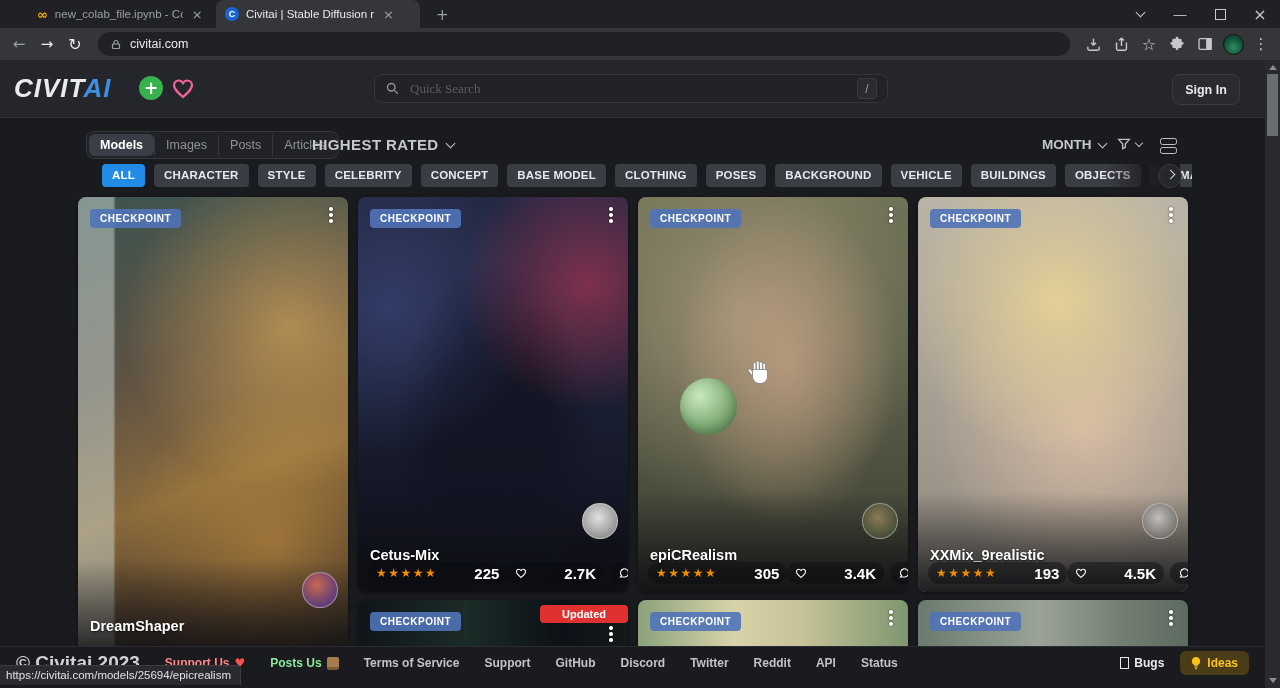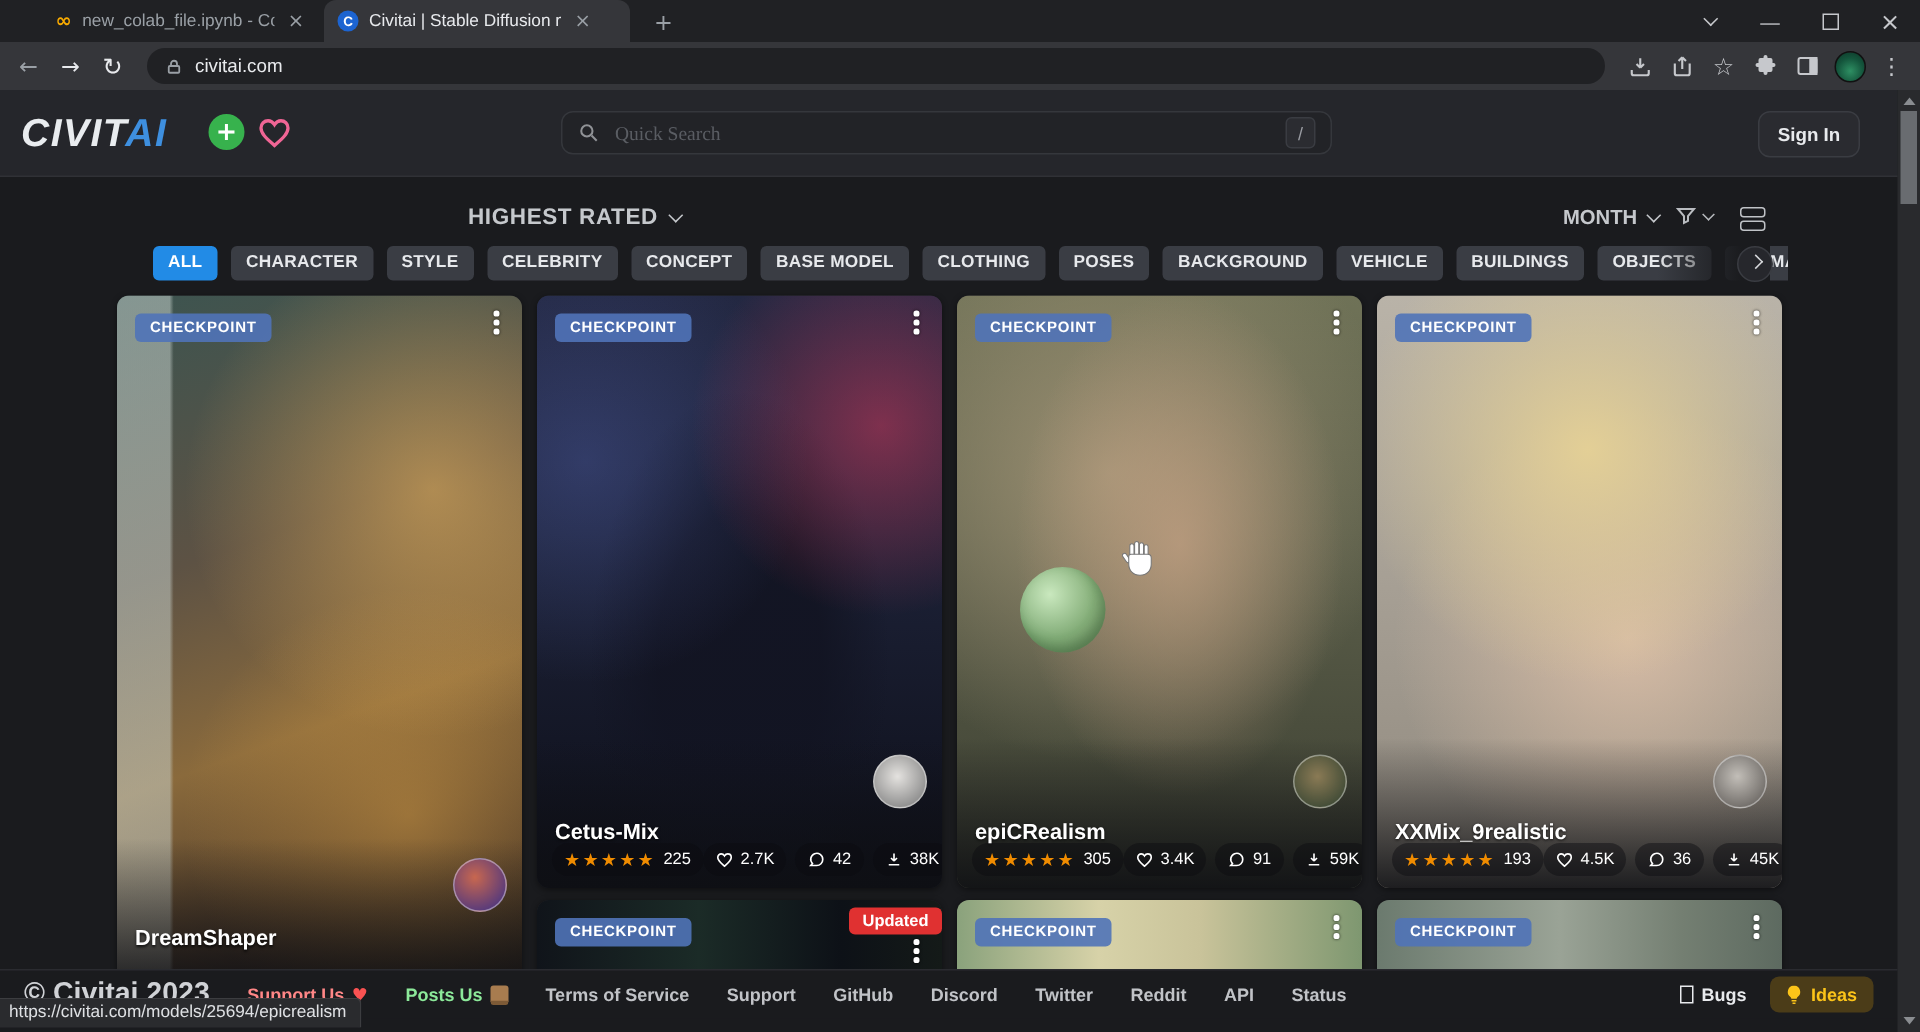--- a/index.html
+++ b/index.html
@@ -91,32 +91,32 @@
       linear-gradient(180deg,#b9b3a8 0%,#a8a196 45%,#8f887d 100%);}
   .c2b{background:linear-gradient(90deg,#10141a,#1b2b27 40%,#0d1117 75%,#141a18);}
   .c3b{background:linear-gradient(90deg,#8aa27c,#d7d2a8 35%,#c9c39a 60%,#7e9770);}
   .c4b{background:linear-gradient(90deg,#6b7a6e,#9aa396 45%,#747f72 75%,#5d6a60);}
   .bubble{position:absolute;left:42px;top:181px;width:57px;height:57px;border-radius:50%;
       background:radial-gradient(circle at 35% 32%, rgba(205,238,195,.95), rgba(130,185,125,.8) 55%, rgba(92,140,92,.65));
       box-shadow:inset -3px -4px 8px rgba(40,80,40,.4);}
   .cgrad{position:absolute;left:0;right:0;bottom:0;height:100px;background:linear-gradient(180deg,transparent,rgba(14,15,19,.88));}
   .badge{position:absolute;top:12px;left:12px;background:rgba(80,115,184,.9);color:#fff;font-size:10px;font-weight:700;
       letter-spacing:.5px;padding:4px 10px;border-radius:4px;}
-  .updated{position:absolute;top:5px;right:0px;background:#e03131;color:#fff;font-size:11px;font-weight:700;padding:3px 9px;border-radius:4px;}
+  .updated{position:absolute;top:5px;right:0px;background:#e03131;color:#fff;font-size:11px;font-weight:700;padding:3px 22px;border-radius:4px;}
   .kebab{position:absolute;top:10px;right:10px;width:14px;display:flex;flex-direction:column;align-items:center;gap:2.5px;}
   .kebab i{width:3.5px;height:3.5px;border-radius:50%;background:#fff;box-shadow:0 0 2px rgba(0,0,0,.8);}
   .cavatar{position:absolute;right:10px;width:34px;height:34px;border-radius:50%;border:1px solid rgba(255,255,255,.4);}
   .av1{background:radial-gradient(circle at 40% 35%, #c8674f, #5a3b7a 75%);}
   .av2{background:radial-gradient(circle at 45% 40%, #e4e2df, #8a8a8a 80%);}
   .av3{background:radial-gradient(circle at 45% 40%, #8a7a55, #3f4a35 80%);}
   .av4{background:radial-gradient(circle at 45% 40%, #c2beb8, #6e6a66 80%);}
   .ctitle{position:absolute;left:12px;color:#fff;font-size:14.5px;font-weight:700;text-shadow:0 1px 2px rgba(0,0,0,.8);}
   .cstats{position:absolute;left:10px;right:10px;bottom:8px;display:flex;justify-content:space-between;align-items:center;}
   .pill{display:inline-flex;align-items:center;gap:5px;background:rgba(10,11,15,.45);border-radius:11px;padding:3px 8px;height:16px;}
-  .pill .cnt{font-size:11px;font-weight:400;color:#fff;}
+  .pill .cnt{font-size:15px;font-weight:700;color:#fff;margin-left:32px;}
   .stars{color:#f08c00;font-size:12px;letter-spacing:1.5px;font-family:"DejaVu Sans",sans-serif;line-height:12px;}
   .pillgroup{display:inline-flex;gap:6px;}
 
   
   .footer{position:absolute;left:0;top:646px;width:1265px;height:33px;background:#1a1b1e;border-top:1px solid #2a2b30;
       display:flex;align-items:center;gap:25px;padding:0 16px;box-sizing:border-box;z-index:25;}
   .copyright{font-size:19px;font-weight:700;color:#d0d2d6;}
   .flink{font-size:12px;font-weight:600;color:#c1c3c7;display:flex;align-items:center;gap:5px;}
   .flink.red{color:#ff8787;}
   .flink.green{color:#8ce99a;}
@@ -385,20 +385,26 @@
   <div class="search">
     <svg width="15" height="15" viewBox="0 0 24 24" fill="none" stroke="#909296" stroke-width="2.2">
         <circle cx="10" cy="10" r="6"></circle>
         <line x1="15" y1="15" x2="20.5" y2="20.5"></line>
       </svg>
     <input type="text" placeholder="Quick Search" style="">
     <span class="kbd">/</span>
   </div>
   <div class="signin">Sign In</div>
 
+  <div class="seg">
+    <span class="segitem active">Models</span>
+    <span class="segitem">Images</span>
+    <span class="segitem">Posts</span>
+    <span class="segitem">Articles</span>
+  </div>
   <div class="sortlabel">
     <span>HIGHEST RATED</span>
     <span class="chev"></span>
   </div>
   <div class="period">
     <span>MONTH</span>
     <span class="chev"></span>
   </div>
   <div class="funnelwrap">
     <svg width="16" height="16" viewBox="0 0 24 24" fill="none" stroke="#b9bcc0" stroke-width="2">

